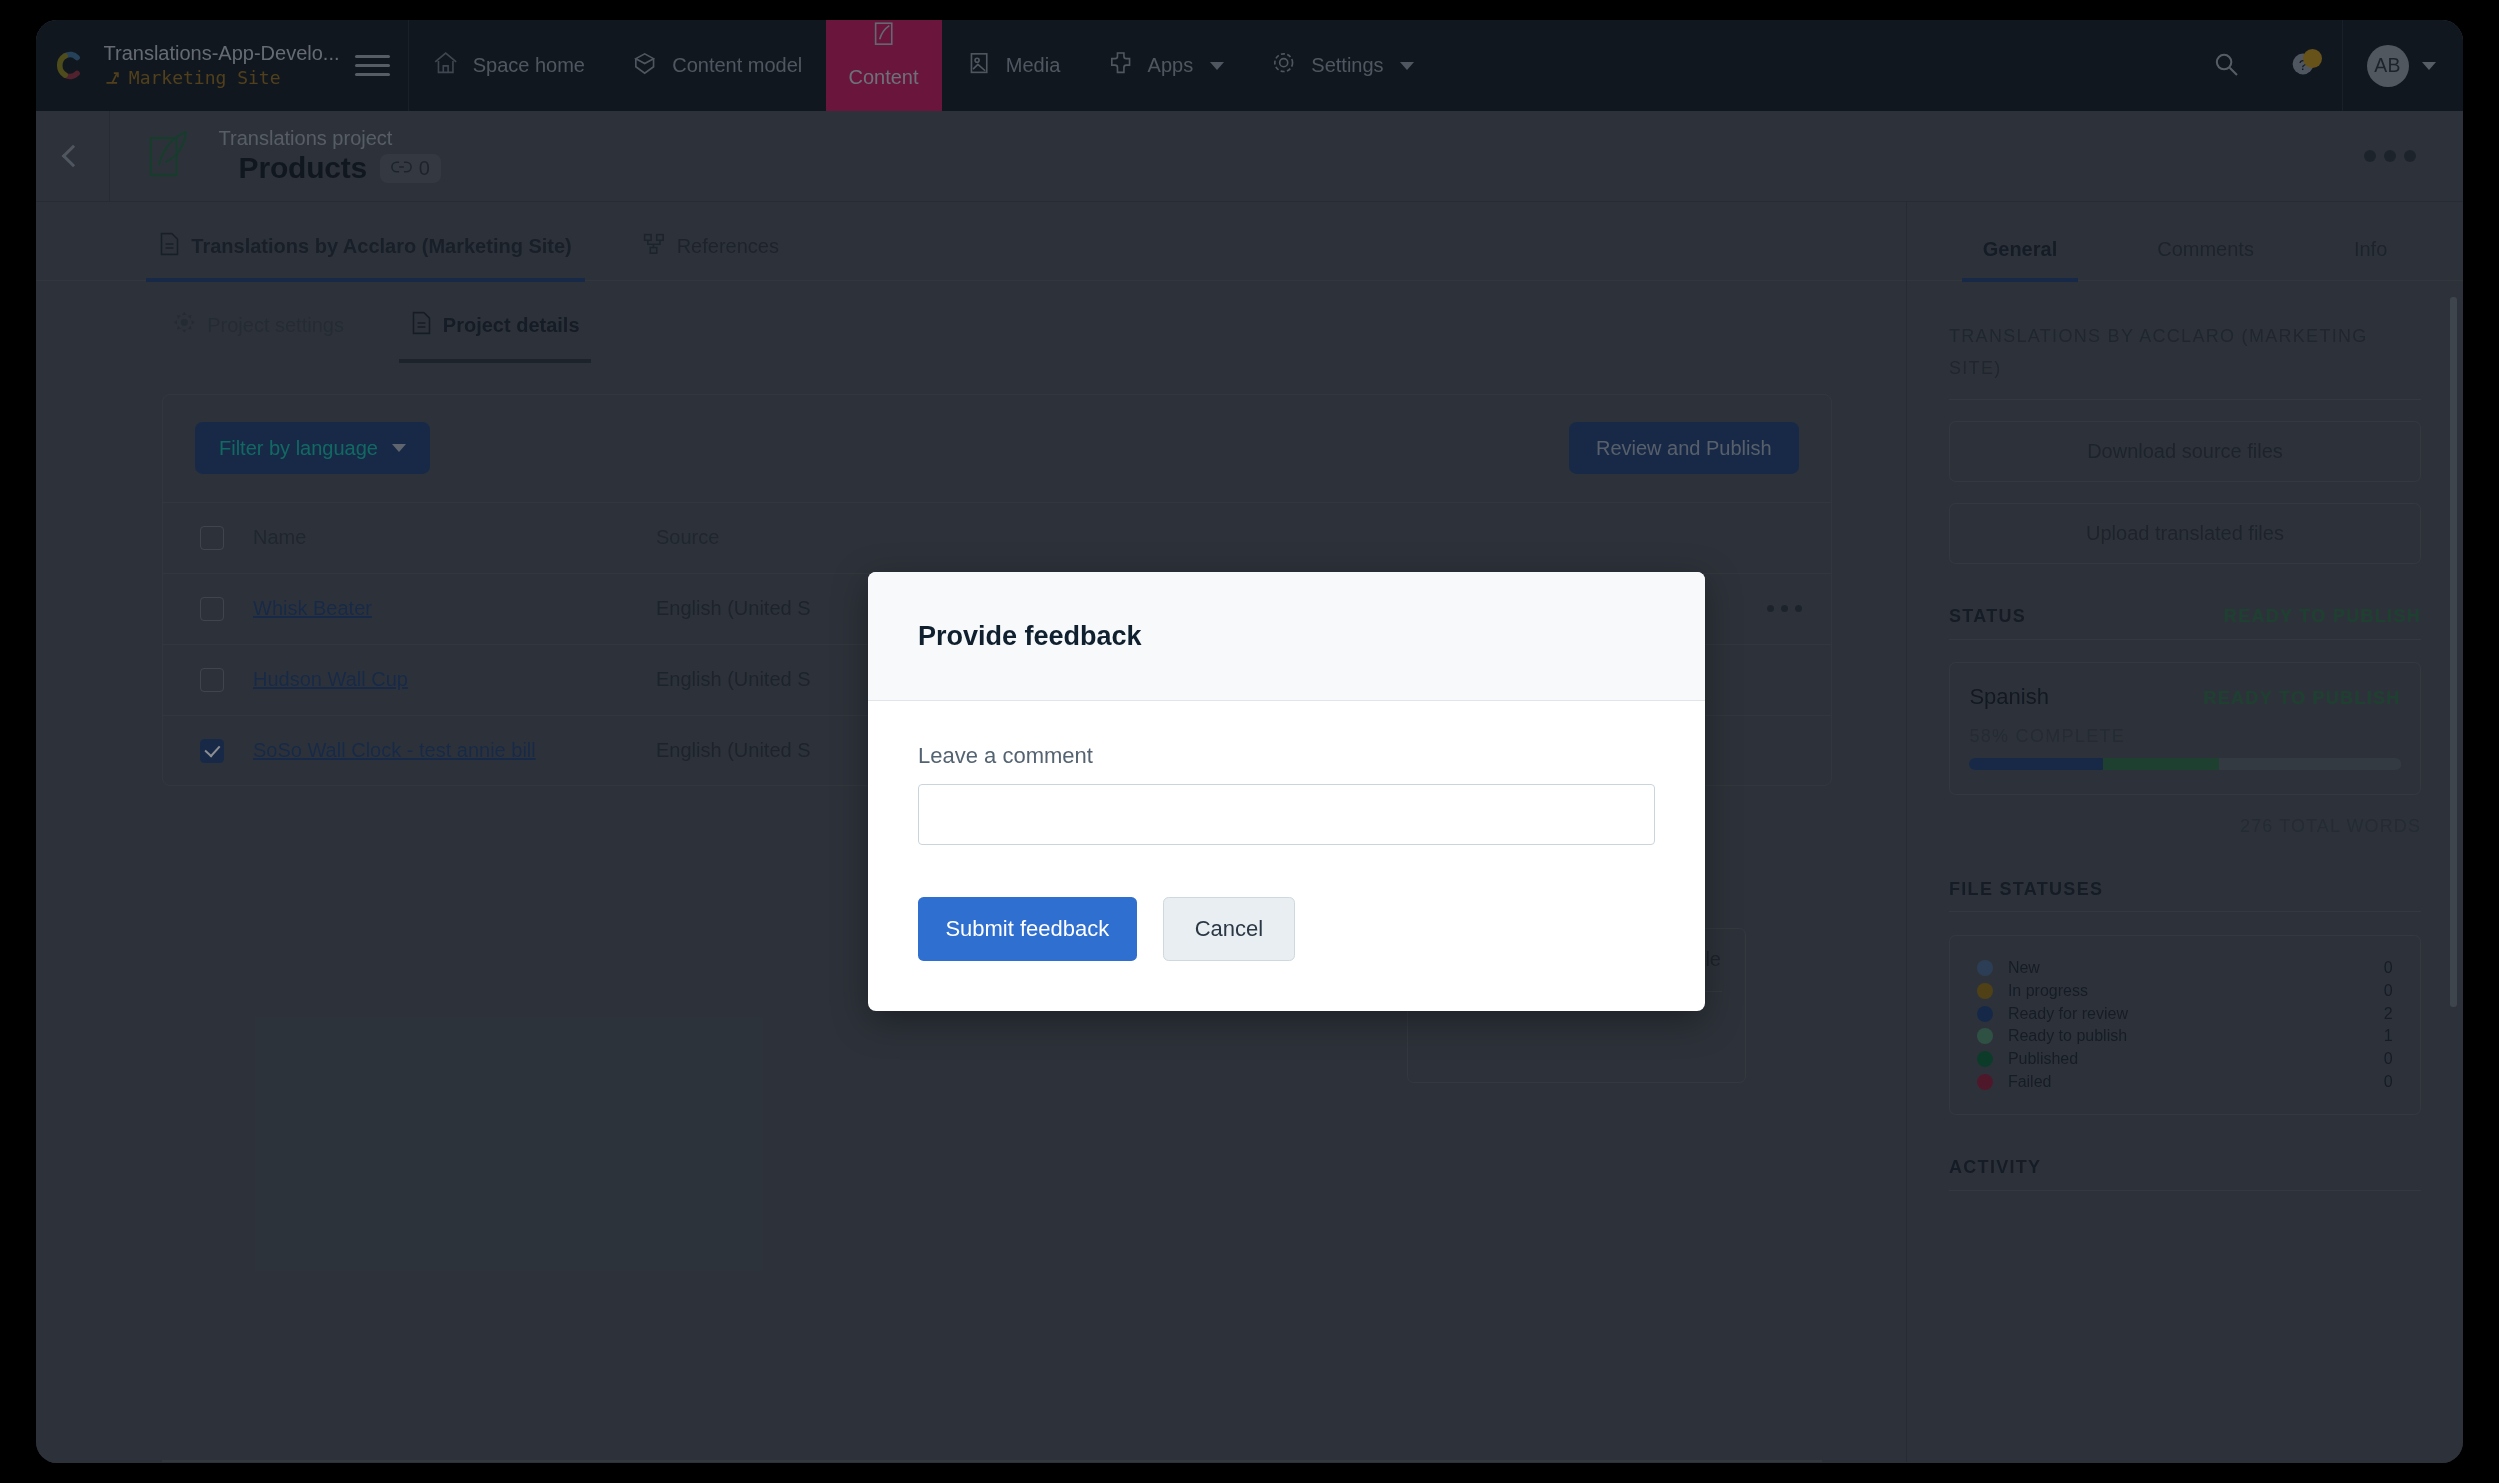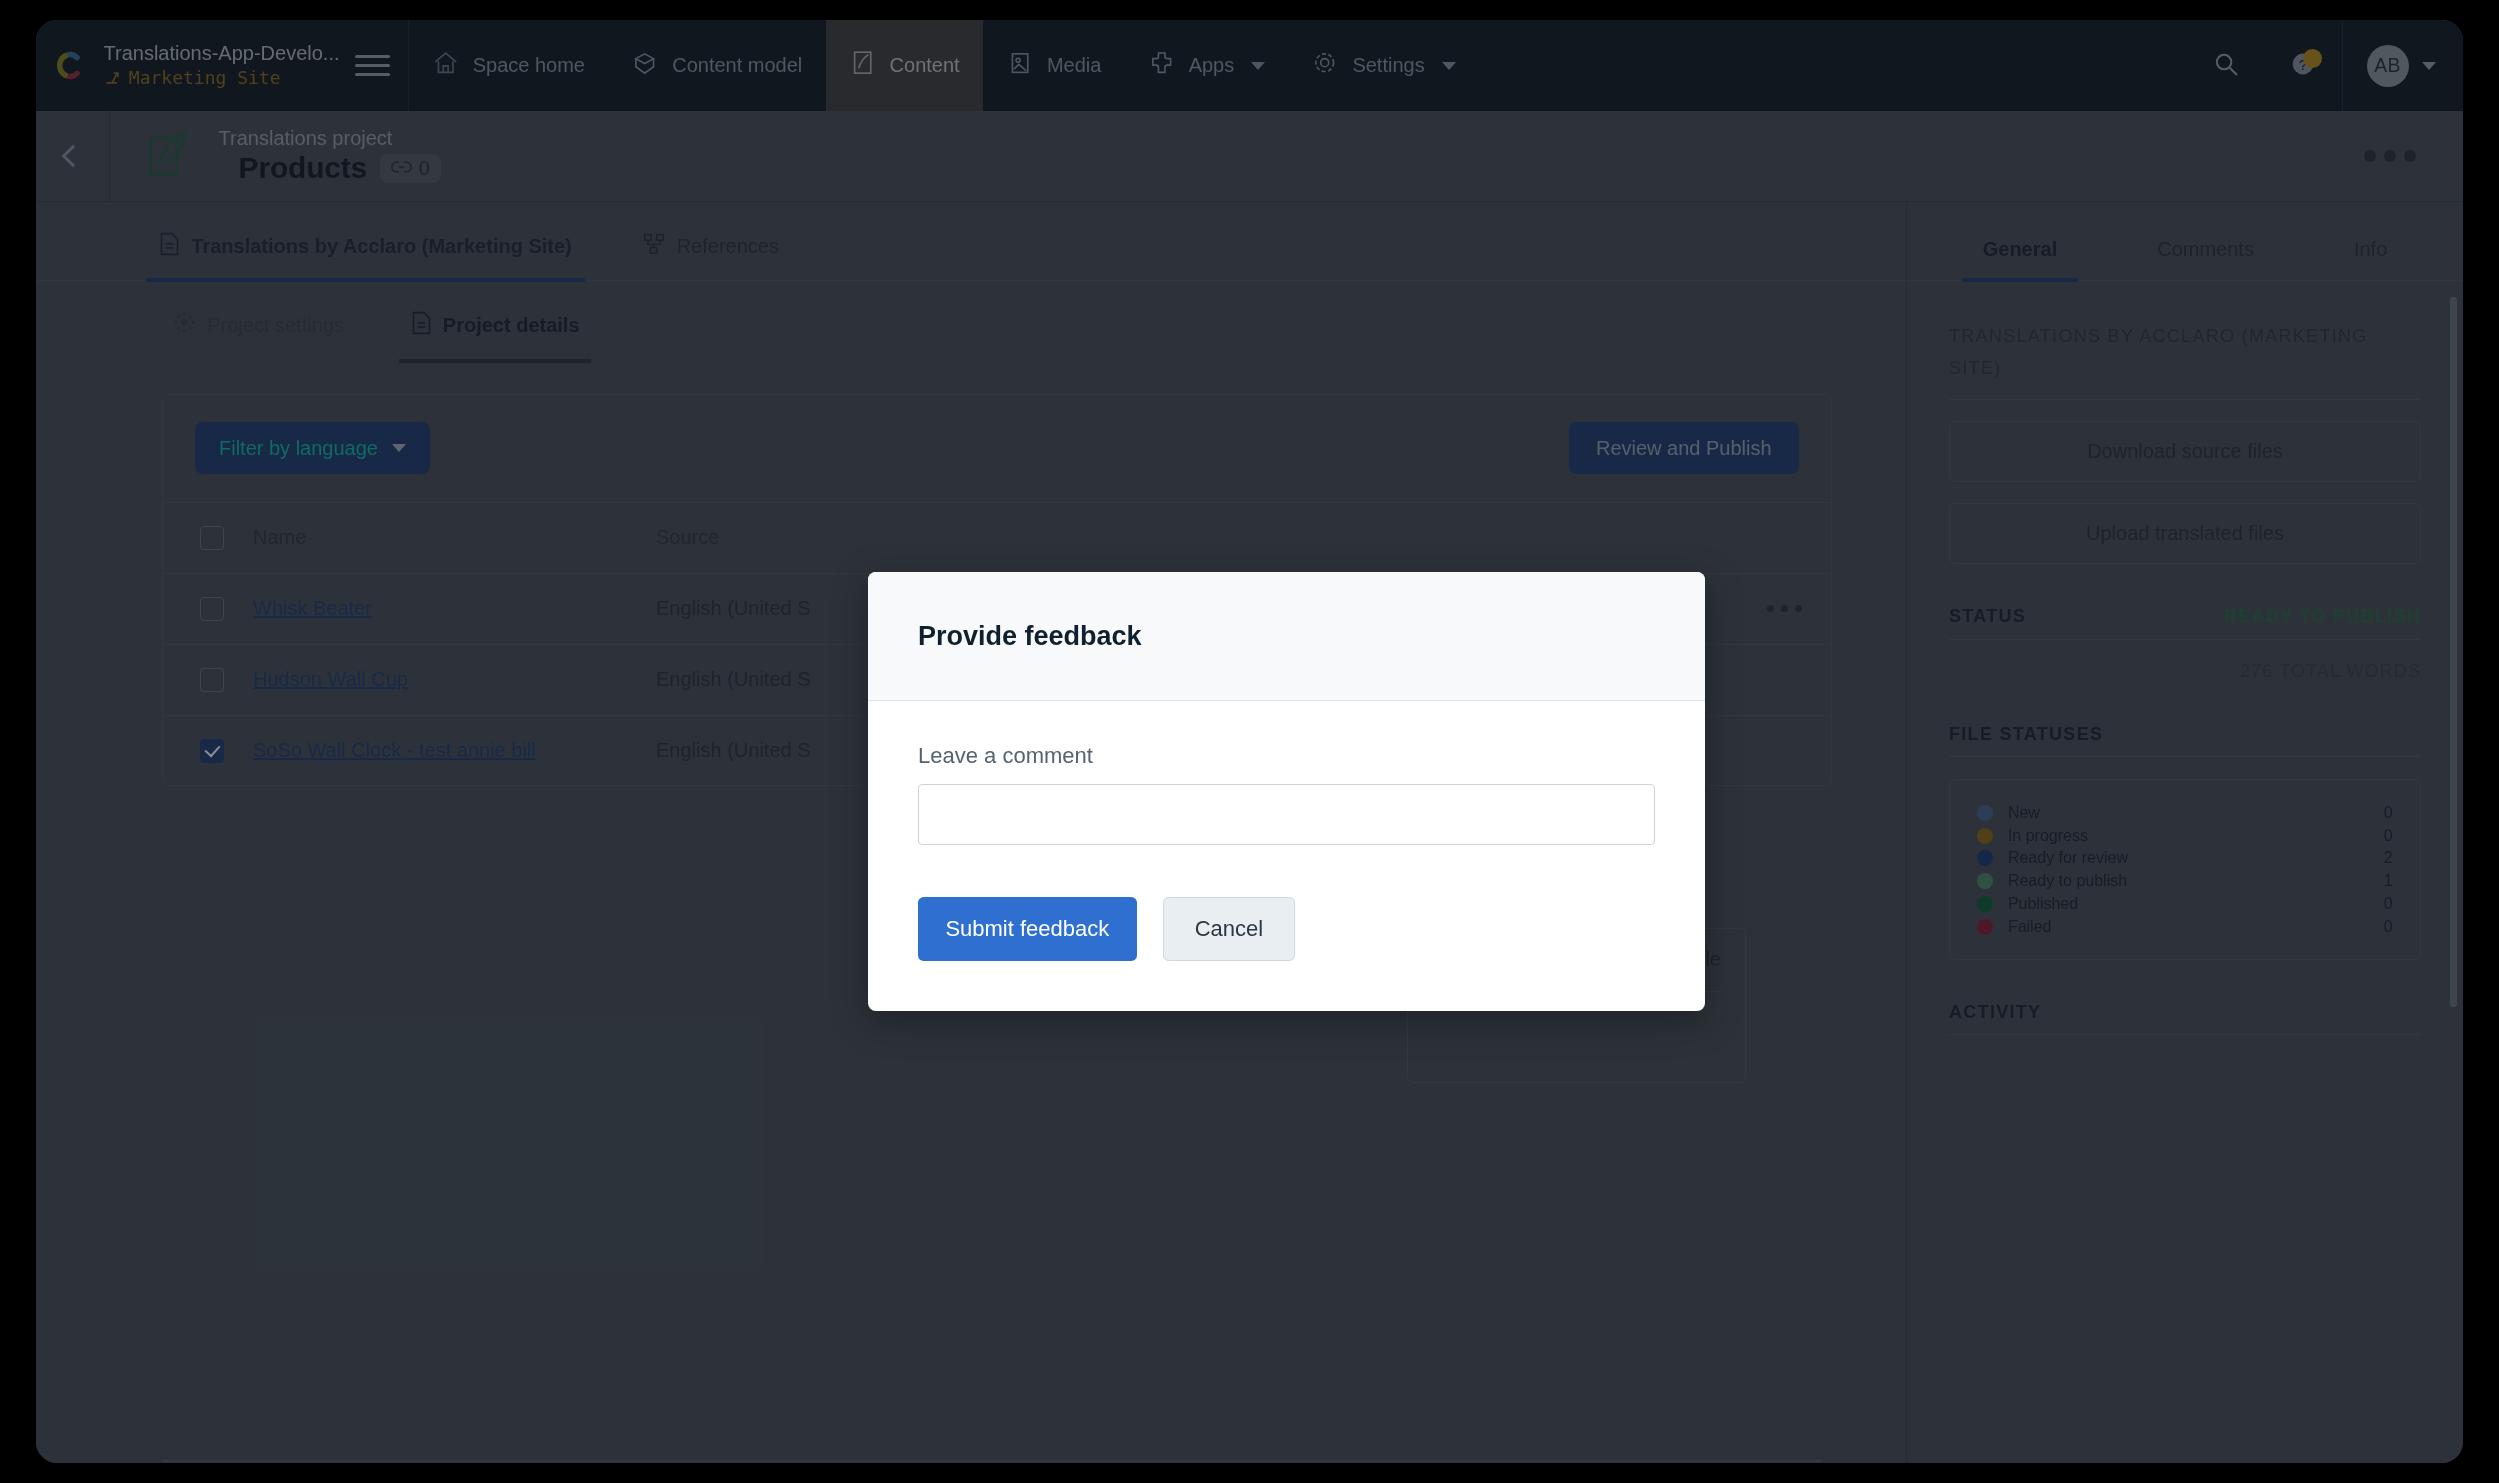--- a/index.html
+++ b/index.html
@@ -43,21 +43,21 @@
   }
   .hamburger { width: 35px; flex: 0 0 auto; display:flex; flex-direction:column; justify-content:center; gap:5.6px; margin-left: 11.3px;}
   .hamburger i { display:block; height: 3.2px; background: #9aa2ab; border-radius: 1.6px; }
 
   .nav-items { display: flex; align-items: stretch; flex: 1 1 auto; }
   .nav-item {
     display: flex; align-items: center; gap: 13.7px;
     padding: 0 22.6px; color: #8d959f; font-size: 20px;
     border-right: 0.8px solid transparent;
   }
-  .nav-item.active { background: #404040; color: #c2c9d1; }
+  .nav-item.active { background: #be185d; color: #c2c9d1; flex-direction: column; }
   .nav-item .caret { border-left: 7.3px solid transparent; border-right: 7.3px solid transparent; border-top: 8px solid #8d959f; margin-left: 3.2px;}
   .nav-right { display: flex; align-items: center; gap: 0; margin-left: auto; }
   .nav-icon-btn { width: 77px; height: 91px; display:flex; align-items:center; justify-content:center; position: relative;}
   .avatar-block { display:flex; align-items:center; gap:13px; padding: 0 27.4px 0 24px; height: 91px; border-left: 0.8px solid #232c38; }
   .avatar {
     width: 42px; height: 42px; border-radius: 50%;
     background: #8e969f; color: #2b333d; font-size: 19.4px;
     display:flex; align-items:center; justify-content:center; letter-spacing: 0.4px;
   }
   .badge-dot {
@@ -521,20 +521,31 @@
         <div class="side-h">TRANSLATIONS BY ACCLARO (MARKETING SITE)</div>
 
         <button class="side-btn">Download source files</button>
         <button class="side-btn">Upload translated files</button>
 
         <div class="side-sec-head">
           <span class="side-sec-title">STATUS</span>
           <span class="side-sec-status">READY TO PUBLISH</span>
         </div>
 
+        <div class="lang-card">
+          <div class="lang-row">
+            <span class="lang-name">Spanish</span>
+            <span class="lang-status">READY TO PUBLISH</span>
+          </div>
+          <div class="pct">58% COMPLETE</div>
+          <div class="bar">
+            <div class="seg1" style="width: 31%;"></div>
+            <div class="seg2" style="width: 27%;"></div>
+          </div>
+        </div>
 
         <div class="totwords">276 TOTAL WORDS</div>
 
         <div class="side-sec-head">
           <span class="side-sec-title">FILE STATUSES</span>
         </div>
 
         <div class="status-list">
           <div class="status-item">
             <span class="dot" style="background: rgb(72, 103, 140);"></span>

